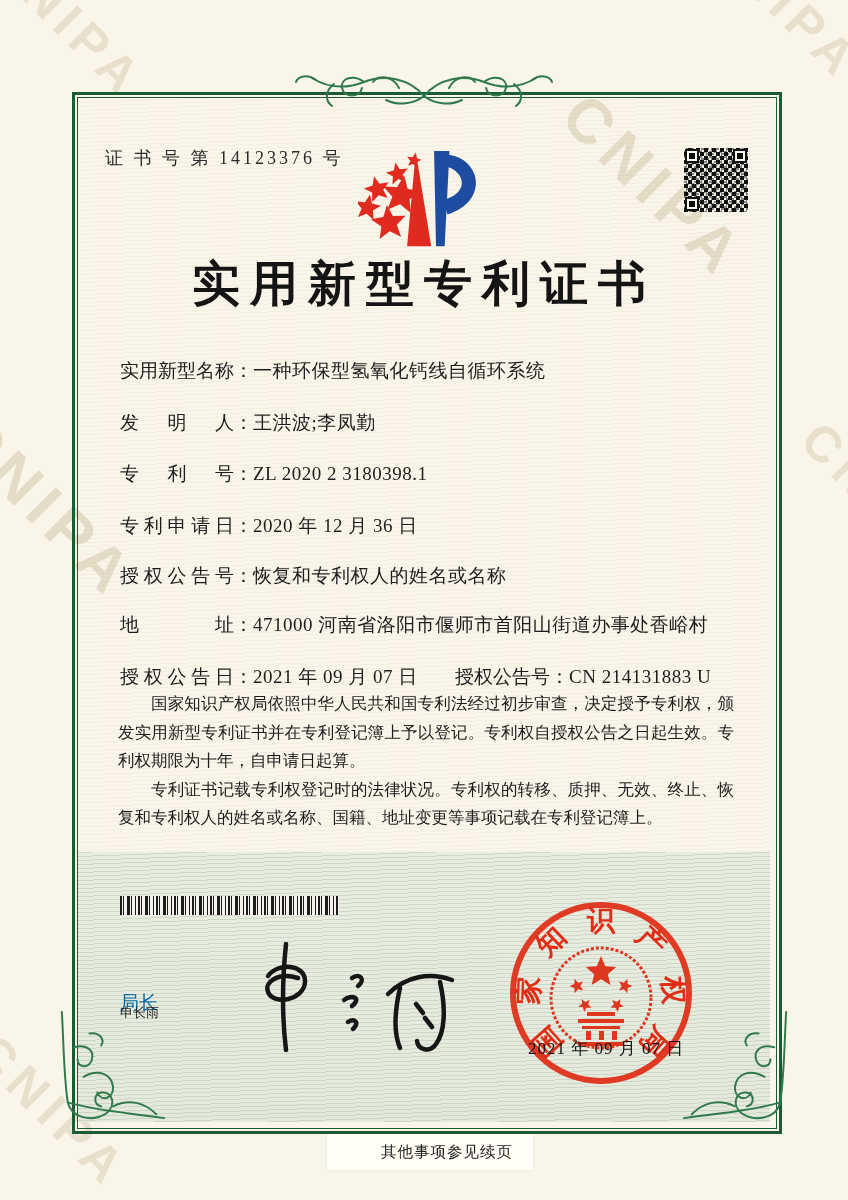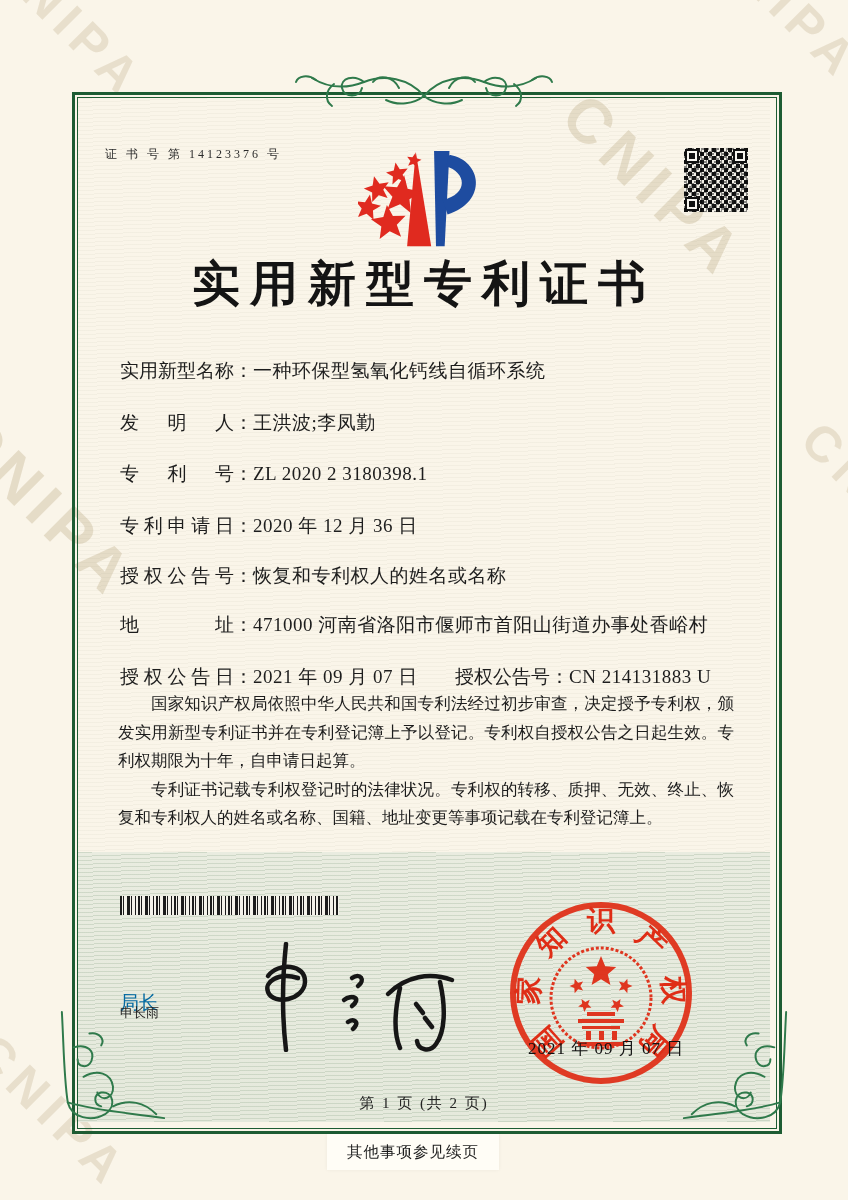--- a/index.html
+++ b/index.html
@@ -15,21 +15,21 @@
   .frame{position:absolute;left:72px;top:92px;width:704px;height:1036px;
          border:3px solid #1d5c33;z-index:2;}
   .frame-inner{position:absolute;inset:2px;border:1px solid #1d5c33;}
   .wave-light{position:absolute;left:78px;top:98px;width:692px;height:1024px;z-index:2;
       background:repeating-linear-gradient(178deg,rgba(150,150,125,0.07) 0 1px,rgba(0,0,0,0) 1px 4px);}
   .wave-zone{position:absolute;left:78px;top:852px;width:692px;height:270px;z-index:2;
       background:repeating-linear-gradient(178deg,rgba(104,138,104,0.20) 0 1px,rgba(0,0,0,0) 1px 4px),
                  linear-gradient(#e9ece0,#e5e9dc);}
   .ornament{position:absolute;z-index:4;}
   
-  .cert-no{position:absolute;left:105px;top:146px;z-index:5;font-size:12px;letter-spacing:3px;color:#2b2b2b;}
+  .cert-no{position:absolute;left:105px;top:146px;z-index:5;font-size:18px;letter-spacing:3px;color:#2b2b2b;}
   .logo{position:absolute;left:358px;top:146px;width:130px;height:108px;z-index:5;}
   .qr{position:absolute;left:684px;top:148px;width:64px;height:64px;z-index:5;
       background:repeating-conic-gradient(#161616 0% 25%,#f7f5ef 0% 50%) 0 0/8px 8px;}
   .qr::after{content:"";position:absolute;inset:0;
       background:repeating-conic-gradient(#161616 0% 25%,#f7f5ef 0% 50%) 0 0/5px 5px;
       opacity:.5;mix-blend-mode:multiply;}
   .finder{position:absolute;width:14px;height:14px;background:#f7f5ef;border:2px solid #111;
       box-sizing:border-box;z-index:6;}
   .finder::after{content:"";position:absolute;left:2px;top:2px;width:6px;height:6px;background:#111;}
   .f-tl{left:1px;top:1px;} .f-tr{right:1px;top:1px;} .f-bl{left:1px;bottom:1px;}
@@ -61,21 +61,21 @@
   .seal-ch{position:absolute;left:calc(50% - 15px);top:calc(50% - 15px);width:30px;height:30px;
       display:flex;align-items:center;justify-content:center;
       font-weight:700;font-size:28px;color:#df2d16;transform-origin:center;}
   .seal-date{position:absolute;left:528px;top:1037px;width:150px;z-index:6;font-size:17px;
       color:#111;letter-spacing:1px;white-space:nowrap;}
   
   .page-info{position:absolute;left:72px;top:1094px;width:704px;z-index:5;text-align:center;
       font-size:15px;color:#222;letter-spacing:2px;}
   .note-box{position:absolute;left:327px;top:1134px;width:172px;height:36px;z-index:5;
       background:#fffdf6;box-shadow:0 0 4px rgba(0,0,0,0.05);text-align:center;
-      line-height:36px;font-size:15.5px;color:#1c1c1c;letter-spacing:1px;}
+      line-height:36px;font-size:15.5px;color:#1c1c1c;letter-spacing:1px;padding-left:34px;}
   .orn-green{stroke:#2f7a4b;fill:none;stroke-width:2;stroke-linecap:round;}
 </style>
 </head>
 <body>
 
 <svg width="0" height="0" style="position:absolute">
   <defs>
     <path id="star5" d="M0,-10 L2.63,-3.62 L9.51,-3.09 L4.25,1.38 L5.88,8.09 L0,4.5 L-5.88,8.09 L-4.25,1.38 L-9.51,-3.09 L-2.63,-3.62 Z"></path>
     <g id="flr" class="orn-green">
       <path d="M150,30 C165,12 190,8 210,16 C228,23 246,22 262,12"></path>
@@ -219,16 +219,15 @@
         <span class="seal-ch" style="transform: rotate(-88deg) translateY(-72px);">家</span>
         <span class="seal-ch" style="transform: rotate(-44deg) translateY(-72px);">知</span>
         <span class="seal-ch" style="transform: rotate(0deg) translateY(-72px);">识</span>
         <span class="seal-ch" style="transform: rotate(44deg) translateY(-72px);">产</span>
         <span class="seal-ch" style="transform: rotate(88deg) translateY(-72px);">权</span>
         <span class="seal-ch" style="transform: rotate(132deg) translateY(-72px);">局</span>
       </div>
   </div>
   <div class="seal-date">2021 年 09 月 07 日</div>
 
-  <div class="page-info">第 1 页 (共 2 页)</div>
   <div class="note-box">其他事项参见续页</div>
 
 </div>
 
 </body></html>

